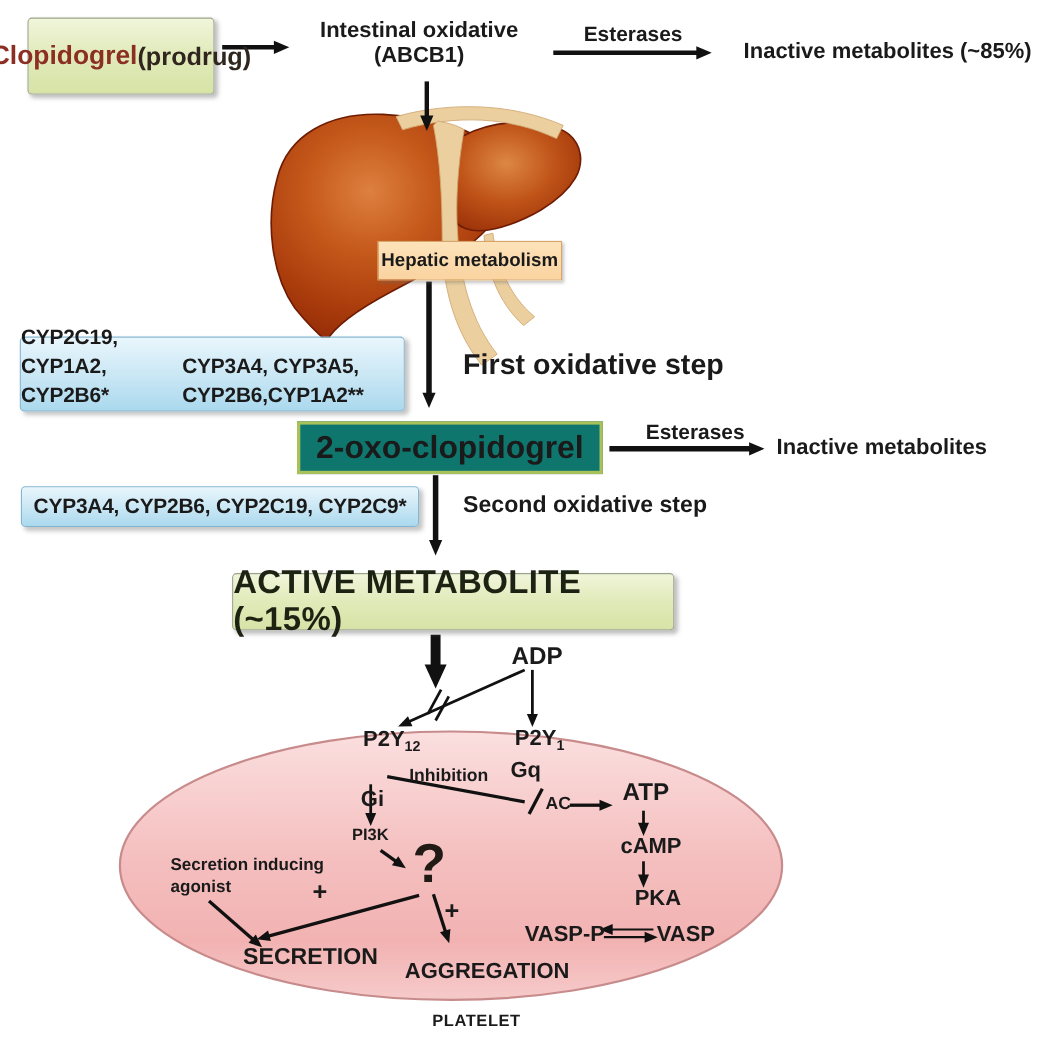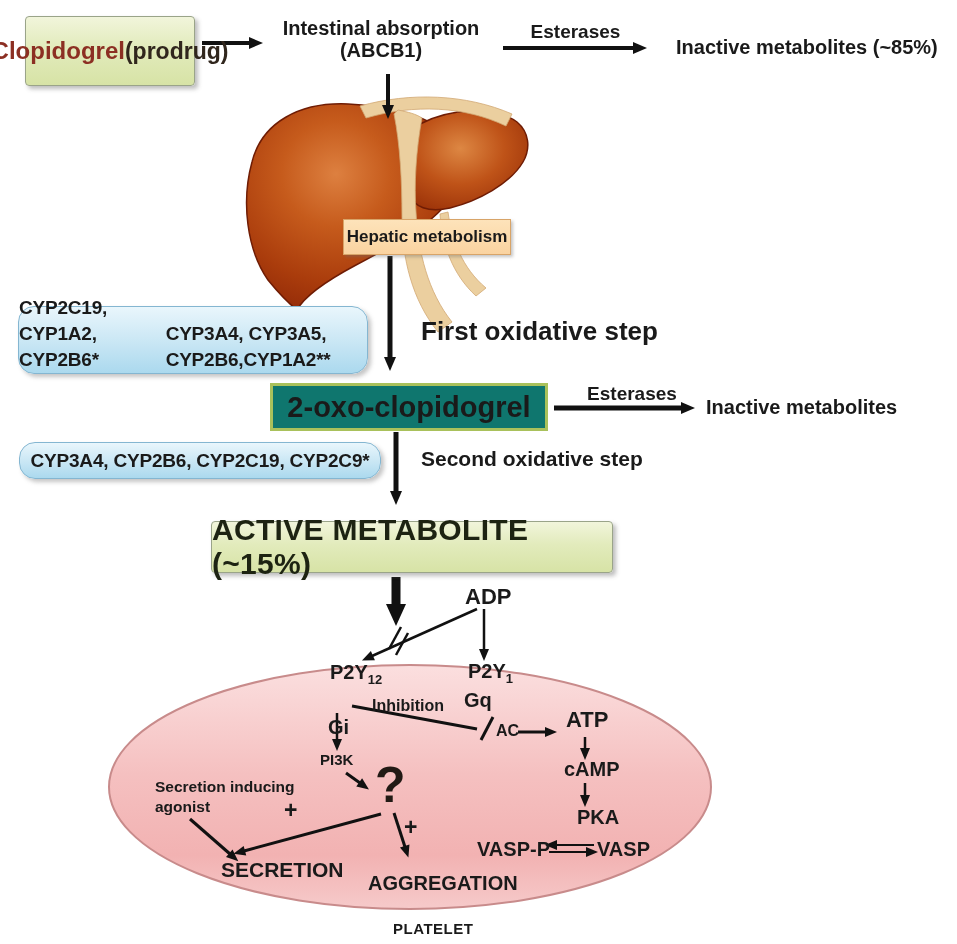--- a/index.html
+++ b/index.html
@@ -8,21 +8,21 @@
     font-family:"Liberation Sans",sans-serif;color:#1a1a1a;overflow:hidden;
   }
   .canvas svg{position:absolute;left:0;top:0;}
   .lbl{position:absolute;font-weight:bold;color:#1a1a1a;white-space:nowrap;z-index:3;line-height:1.1;}
   .ctr{text-align:center;}
   .box{position:absolute;display:flex;flex-direction:row;align-items:center;justify-content:center;
        font-weight:bold;z-index:3;box-sizing:border-box;}
   .green-box{background:linear-gradient(180deg,#f1f5db 0%,#e2ebbc 45%,#d7e3a6 100%);
        border:1px solid #9aa489;border-radius:4px;box-shadow:3px 3px 4px rgba(110,110,110,.45);}
   .blue-box{background:linear-gradient(180deg,#e9f6fc 0%,#c8e6f4 55%,#abd9ee 100%);
-       border:1px solid #84b6d1;border-radius:16px;box-shadow:3px 3px 4px rgba(110,110,110,.4);}
+       border:1px solid #84b6d1;border-radius:4px;box-shadow:3px 3px 4px rgba(110,110,110,.4);}
   .orange-box{background:linear-gradient(180deg,#fde3ba 0%,#fad3a0 100%);
        border:1px solid #d8a468;box-shadow:2px 2px 3px rgba(110,110,110,.4);}
   .white-box{background:#0f766e;border:3px solid #a9c15b;}
   .clop1{font-size:24px;color:#8c2f23;}
   .clop2{font-size:23px;color:#30261d;}
   .cyp{font-size:19px;letter-spacing:-0.2px;line-height:26px;}
   sub{font-size:65%;font-weight:bold;}
 </style>
 </head>
 <body>
@@ -122,21 +122,21 @@
 
   <div class="box blue-box cyp" style="left:19px;top:442px;width:362px;height:37px;">
     <div>CYP3A4, CYP2B6, CYP2C19, CYP2C9*</div>
   </div>
 
   <div class="box green-box" style="left:211px;top:521px;width:402px;height:52px;font-size:30px;color:#1d2312;letter-spacing:0.3px;">
     <div>ACTIVE METABOLITE (~15%)</div>
   </div>
 
   <div class="lbl ctr" style="left:260px;top:17px;width:242px;font-size:20px;line-height:22px;">
-    <div>Intestinal absorption</div>
+    <div>Intestinal oxidative</div>
     <div>(ABCB1)</div>
   </div>
 
   <div class="lbl ctr" style="left:503px;top:22px;width:145px;font-size:19px;">Esterases</div>
 
   <div class="lbl" style="left:676px;top:36px;font-size:20px;">Inactive metabolites (~85%)</div>
 
   <div class="lbl" style="left:421px;top:317px;font-size:26px;">First oxidative step</div>
 
   <div class="lbl ctr" style="left:567px;top:384px;width:130px;font-size:19px;">Esterases</div>

